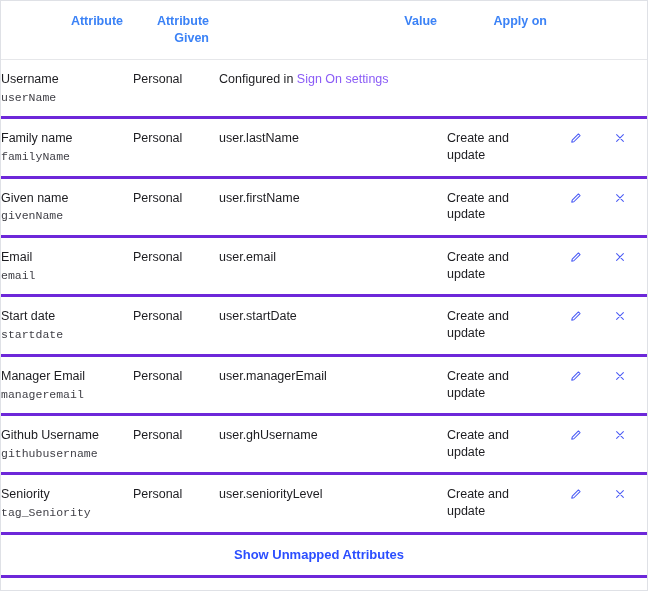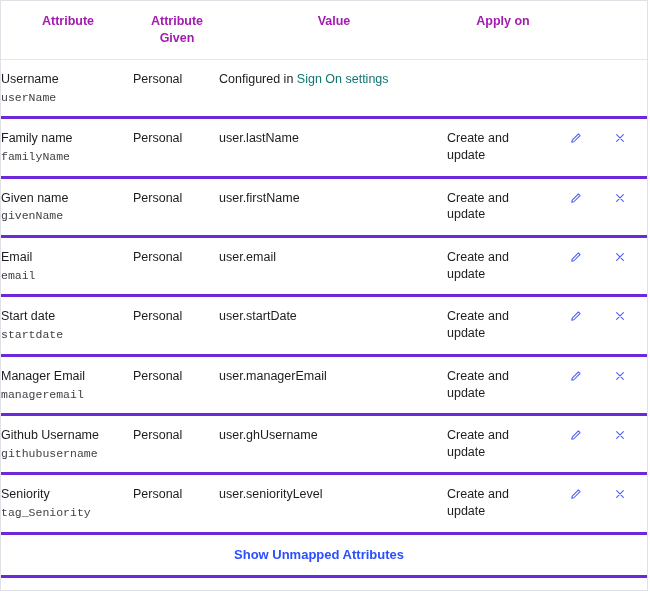--- a/index.html
+++ b/index.html
@@ -22,24 +22,24 @@
     background: #fff;
     overflow: hidden;
     position: relative;
   }
   table.mapping {
     width: 100%;
     border-collapse: collapse;
     table-layout: fixed;
   }
   table.mapping th {
-    text-align: center;
+    text-align: right;
     font-size: 12.5px;
     font-weight: bold;
-    color: #a21caf;
+    color: #3b82f6;
     padding: 12px 10px 12px 12px;
     vertical-align: top;
     border-bottom: 1px solid #e6e7ea;
     line-height: 1.35;
   }
   table.mapping td {
     font-size: 12.5px;
     padding: 11px 10px 11px 0;
     vertical-align: top;
     border-bottom: 3px solid #6d28d9;
@@ -62,21 +62,21 @@
   .attr-var {
     display: block;
     font-family: "Liberation Mono", "DejaVu Sans Mono", monospace;
     font-size: 11.5px;
     color: #3f3f46;
   }
   .value-text {
     word-wrap: break-word;
   }
   .link {
-    color: #0f766e;
+    color: #8b5cf6;
     text-decoration: none;
     cursor: pointer;
   }
 
   td.icon-cell {
     text-align: center;
     padding-left: 0;
     padding-right: 0;
   }
   .icon-btn {

